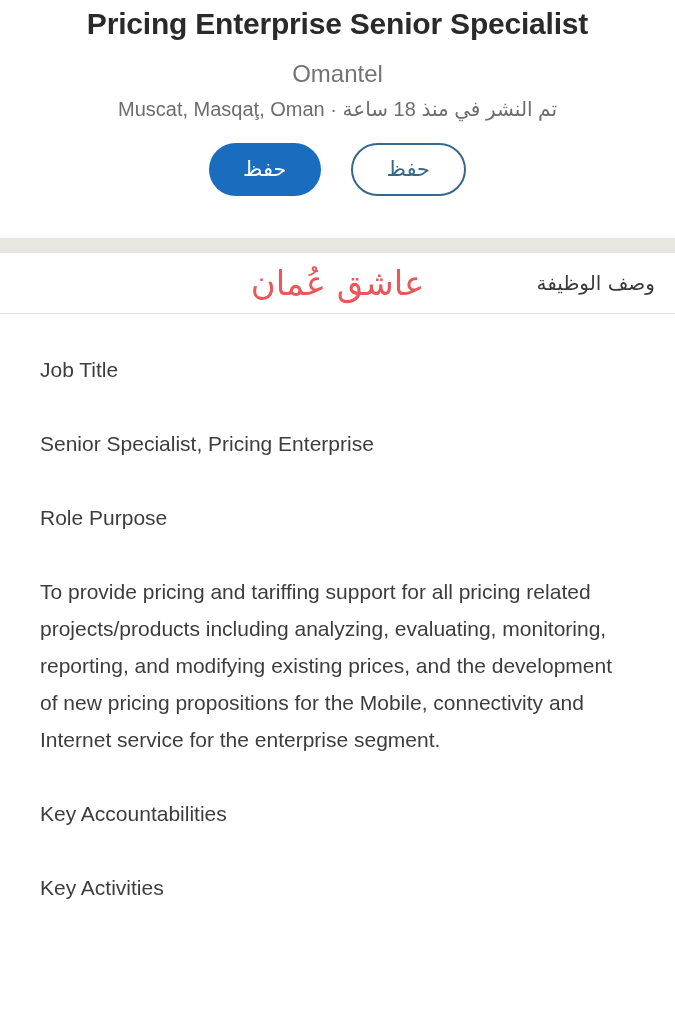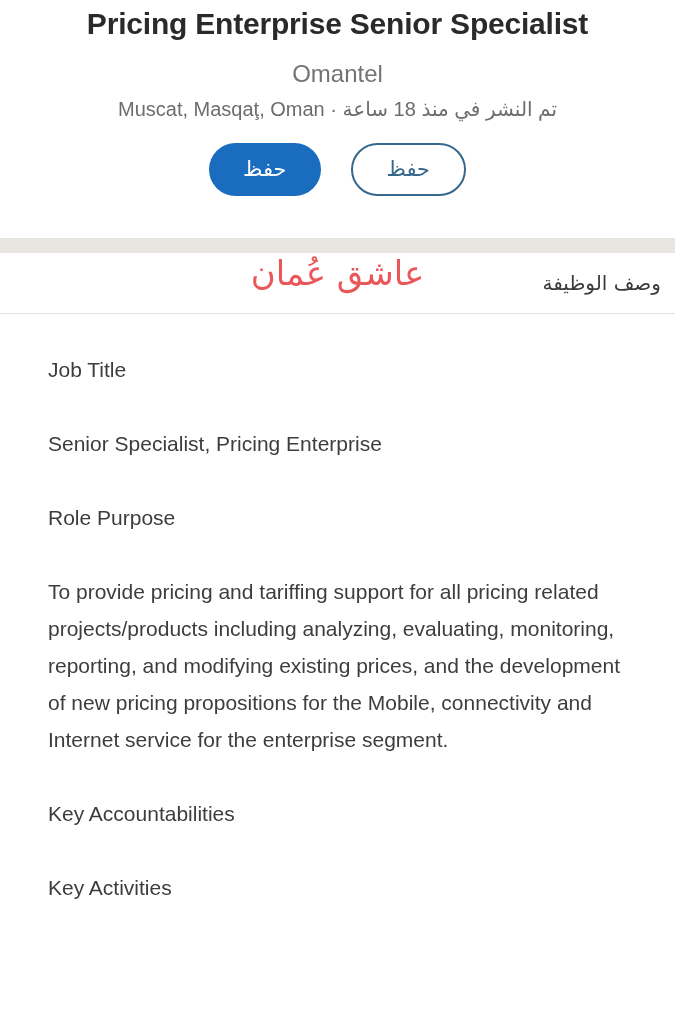--- a/index.html
+++ b/index.html
@@ -68,46 +68,47 @@
     height: 15px;
     background: #e9e6e1;
     width: 100%;
   }
   
   .section-bar {
     position: relative;
     height: 61px;
     border-bottom: 1px solid #e4e2df;
     display: flex;
+    align-items: center;
     justify-content: center;
   }
   .watermark {
     font-family: "DejaVu Sans", sans-serif;
     font-size: 34px;
     color: #e9575a;
     direction: rtl;
   }
   .section-heading {
     position: absolute;
-    right: 14px;
+    right: 20px;
     top: 50%;
     transform: translateY(-50%);
     font-family: "DejaVu Sans", sans-serif;
     font-size: 20px;
     color: #3b3b3b;
     direction: rtl;
   }
   
   .content {
     padding: 0 32px;
     color: #3d3d3d;
     font-size: 21px;
   }
   .content p {
-    margin: 37px 16px;
+    margin: 37px 8px;
     line-height: 37px;
     max-width: 615px;
   }
   .content p.strong-underline {
     font-weight: 700;
     text-decoration: underline;
     color: #1f1f1f;
     letter-spacing: 0.1px;
   }
 </style>

